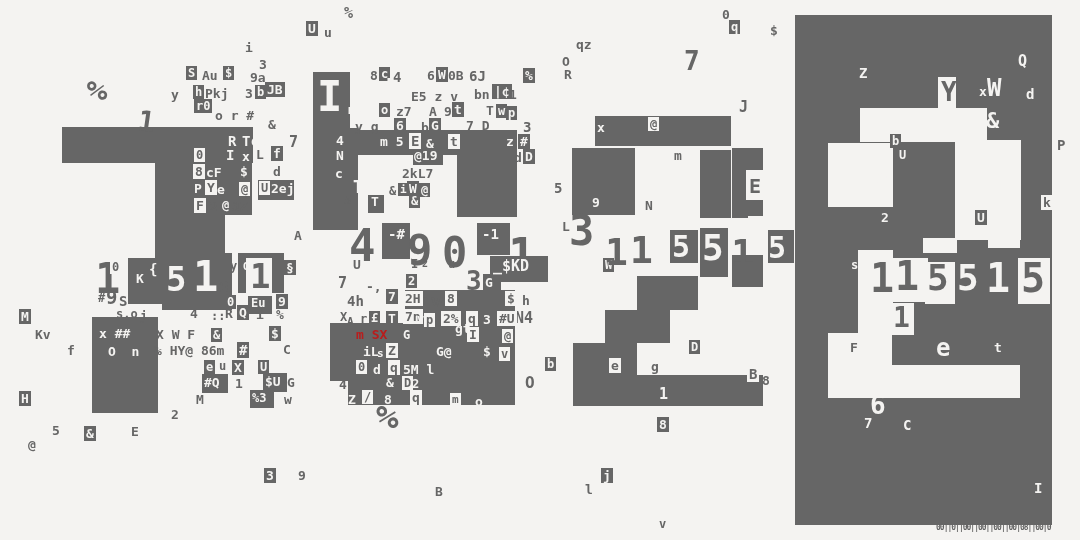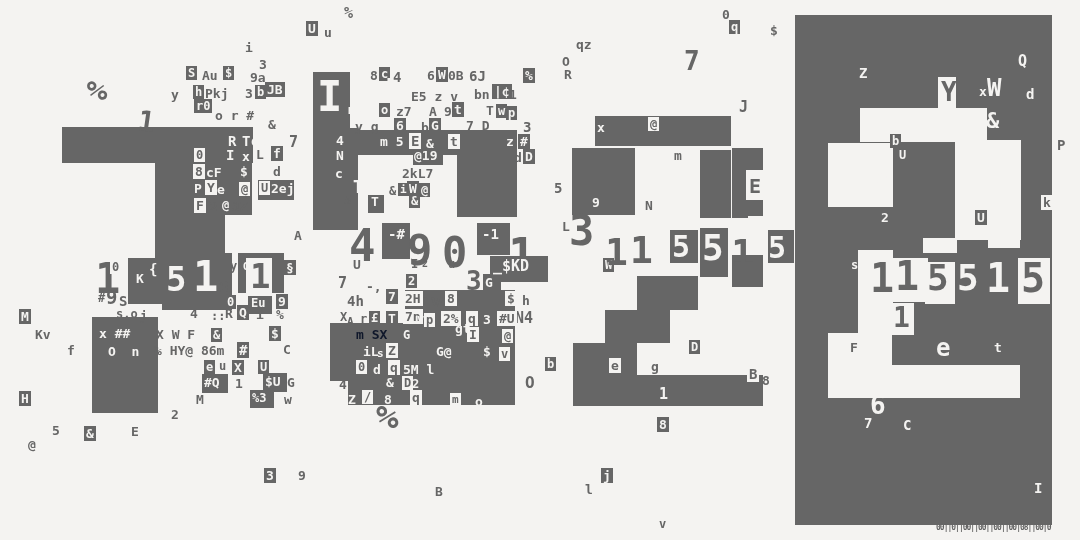--- a/index.html
+++ b/index.html
@@ -269,21 +269,21 @@
     <span class="g d" style="left: 360px; top: 313px; font-size: 12px; color: rgb(102, 102, 102);">r</span>
     <span class="g i" style="left: 369px; top: 311px; font-size: 12px; color: rgb(244, 243, 241); background: rgb(102, 102, 102);">£</span>
     <span class="g i" style="left: 386px; top: 311px; font-size: 13px; color: rgb(244, 243, 241); background: rgb(102, 102, 102);">T</span>
     <span class="g l" style="left: 403px; top: 309px; font-size: 13px; color: rgb(102, 102, 102); background: rgb(244, 243, 241);">7n</span>
     <span class="g w" style="left: 417px; top: 313px; font-size: 12px; color: rgb(244, 243, 241);">v</span>
     <span class="g l" style="left: 424px; top: 313px; font-size: 12px; color: rgb(102, 102, 102); background: rgb(244, 243, 241);">p</span>
     <span class="g l" style="left: 441px; top: 311px; font-size: 13px; color: rgb(102, 102, 102); background: rgb(244, 243, 241);">2%</span>
     <span class="g l" style="left: 466px; top: 311px; font-size: 13px; color: rgb(102, 102, 102); background: rgb(244, 243, 241);">q</span>
     <span class="g w" style="left: 483px; top: 313px; font-size: 13px; color: rgb(244, 243, 241);">3</span>
     <span class="g l" style="left: 497px; top: 311px; font-size: 13px; color: rgb(102, 102, 102); background: rgb(244, 243, 241);">#U</span>
-    <span class="g w" style="left: 356px; top: 328px; font-size: 13px; color: #0f172a;">m SX</span>
+    <span class="g w" style="left: 356px; top: 328px; font-size: 13px; color: #b91c1c;">m SX</span>
     <span class="g w" style="left: 403px; top: 329px; font-size: 12px; color: rgb(244, 243, 241);">G</span>
     <span class="g l" style="left: 467px; top: 327px; font-size: 13px; color: rgb(102, 102, 102); background: rgb(244, 243, 241);">I</span>
     <span class="g l" style="left: 502px; top: 329px; font-size: 12px; color: rgb(102, 102, 102); background: rgb(244, 243, 241);">@</span>
     <span class="g w" style="left: 363px; top: 345px; font-size: 13px; color: rgb(244, 243, 241);">iL</span>
     <span class="g w" style="left: 377px; top: 348px; font-size: 11px; color: rgb(244, 243, 241);">s</span>
     <span class="g l" style="left: 386px; top: 343px; font-size: 13px; color: rgb(102, 102, 102); background: rgb(244, 243, 241);">Z</span>
     <span class="g w" style="left: 436px; top: 345px; font-size: 13px; color: rgb(244, 243, 241);">G@</span>
     <span class="g w" style="left: 483px; top: 345px; font-size: 13px; color: rgb(244, 243, 241);">$</span>
     <span class="g l" style="left: 499px; top: 347px; font-size: 12px; color: rgb(102, 102, 102); background: rgb(244, 243, 241);">v</span>
     <span class="g l" style="left: 356px; top: 360px; font-size: 12px; color: rgb(102, 102, 102); background: rgb(244, 243, 241);">0</span>

